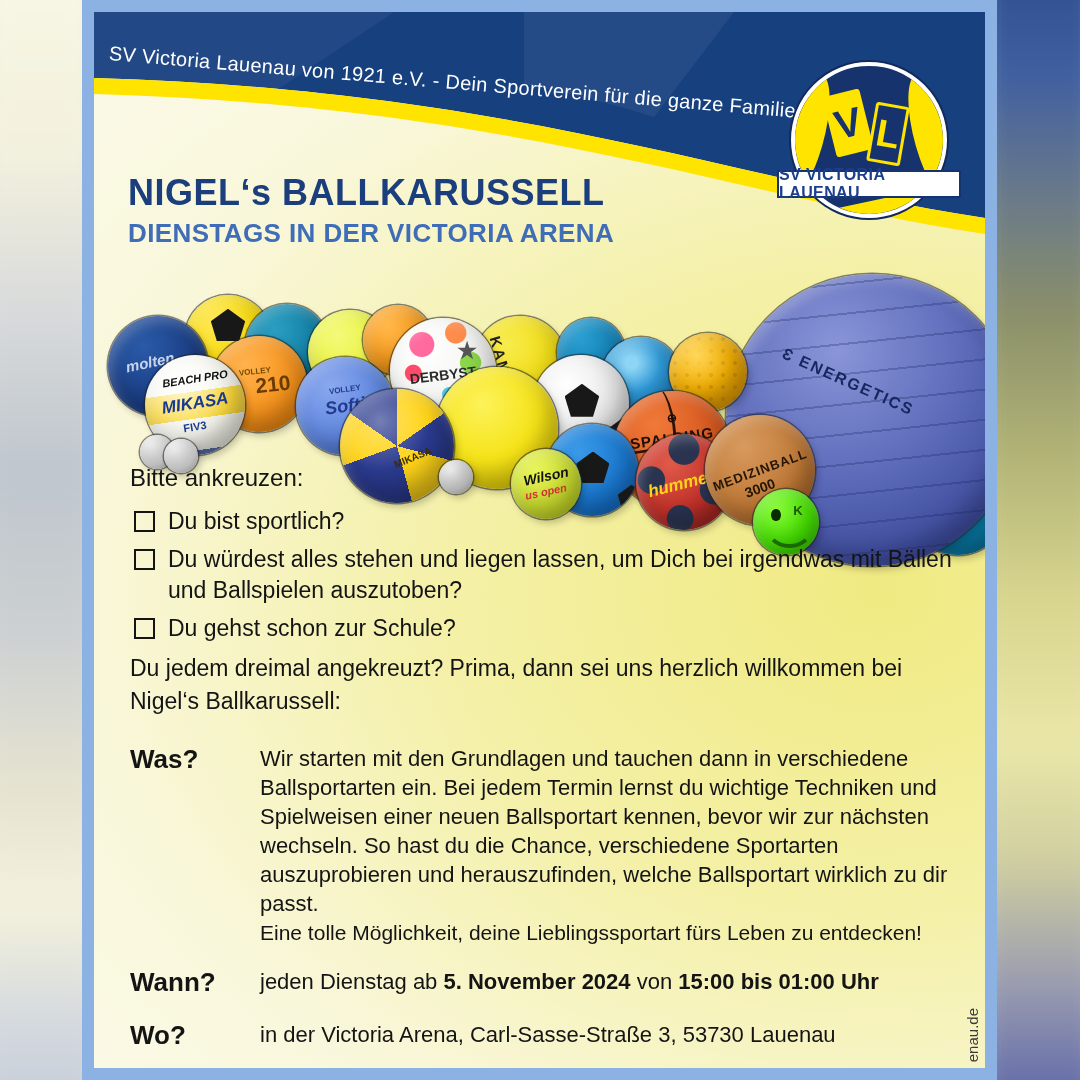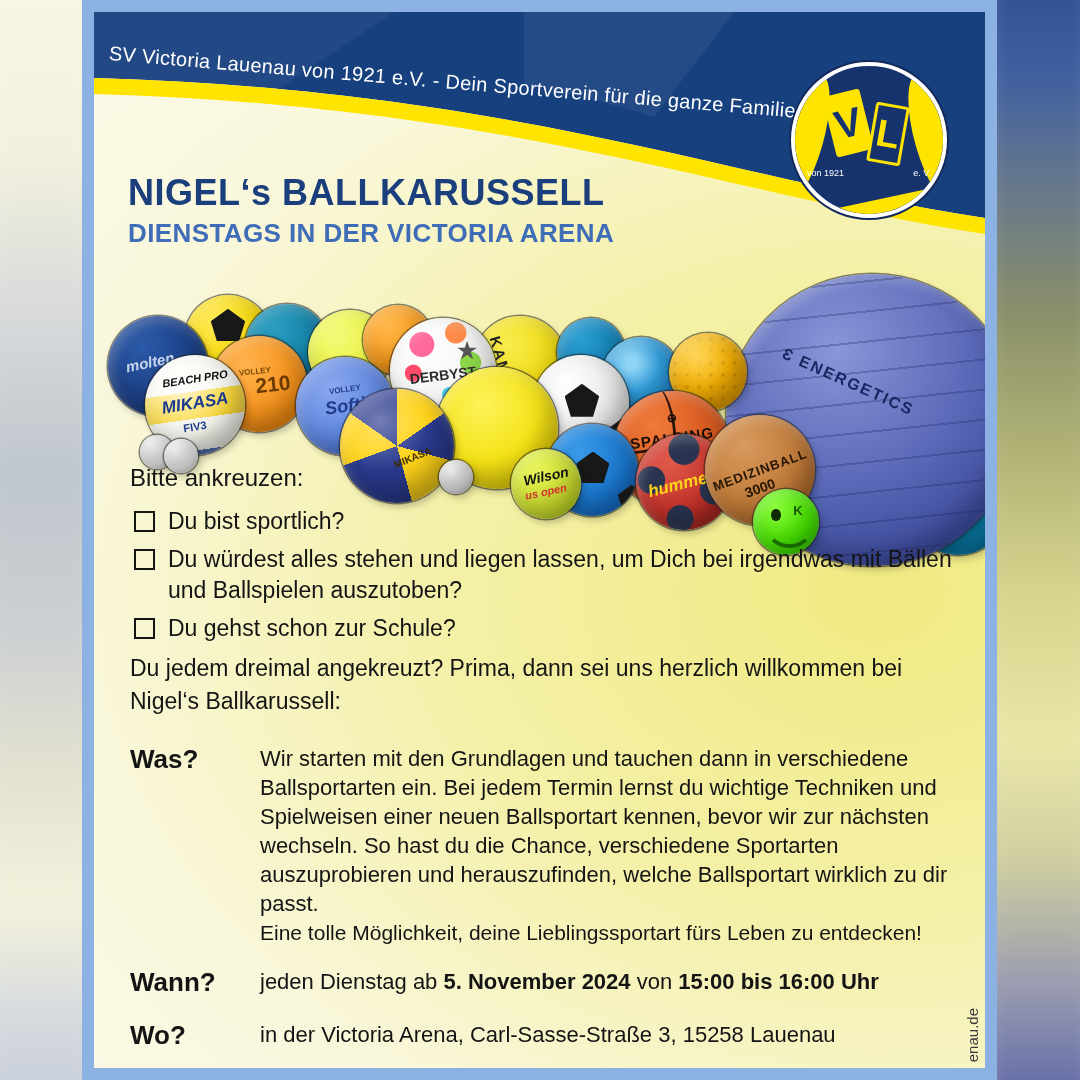--- a/index.html
+++ b/index.html
@@ -90,20 +90,21 @@
     <div class="logo">
       <div class="logo-circle">
         <div class="wedge wedge-l"></div>
         <div class="wedge wedge-r"></div>
         <div class="wedge wedge-b"></div>
         <div class="vtile">V</div>
         <div class="ltile">L</div>
         <div class="logo-small von">von 1921</div>
         <div class="logo-small ev">e. V.</div>
       </div>
+      <div class="logo-banner">SV VICTORIA LAUENAU</div>
     </div>
 
     <div class="title">NIGEL‘s BALLKARUSSELL</div>
     <div class="subtitle">DIENSTAGS IN DER VICTORIA ARENA</div>
 
     <div class="balls-scene">
         <div class="ball" style="left: 91px; top: 283px; width: 86px; height: 86px; z-index: 1; background: radial-gradient(circle at 35% 30%, rgb(255, 233, 92), rgb(245, 216, 0) 55%, rgb(200, 168, 0));">
           <div class="deco pent" style="left: 25.8px; top: 13.76px; width: 34.4px; height: 32.68px;"></div>
         </div>
         <div class="ball" style="left: 151px; top: 292px; width: 84px; height: 84px; z-index: 1; background: radial-gradient(circle at 35% 30%, rgb(42, 158, 192), rgb(18, 128, 166) 55%, rgb(5, 93, 126));"></div>
@@ -203,26 +204,26 @@
         <div class="drow">
           <div class="dlabel">Was?</div>
           <div class="dtext">
             <span>Wir starten mit den Grundlagen und tauchen dann in verschiedene Ballsportarten ein. Bei jedem Termin lernst du wichtige Techniken und Spielweisen einer neuen Ballsportart kennen, bevor wir zur nächsten wechseln. So hast du die Chance, verschiedene Sportarten auszuprobieren und herauszufinden, welche Ballsportart wirklich zu dir passt.</span><br>
             <span class="dextra">Eine tolle Möglichkeit, deine Lieblingssportart fürs Leben zu entdecken!</span>
           </div>
         </div>
         <div class="drow drow-tight">
           <div class="dlabel">Wann?</div>
           <div class="dtext">
-            <span>jeden Dienstag ab </span><b>5. November 2024</b><span> von </span><b>15:00 bis 16:00 Uhr</b>
+            <span>jeden Dienstag ab </span><b>5. November 2024</b><span> von </span><b>15:00 bis 01:00 Uhr</b>
           </div>
         </div>
         <div class="drow drow-tight">
           <div class="dlabel">Wo?</div>
-          <div class="dtext">in der Victoria Arena, Carl-Sasse-Straße 3, 15258 Lauenau</div>
+          <div class="dtext">in der Victoria Arena, Carl-Sasse-Straße 3, 53730 Lauenau</div>
         </div>
         <div class="drow drow-tight">
           <div class="dlabel">Wer?</div>
           <div class="dtext">ballsportinteressierte Schulkinder zwischen 6 und 13 Jahren</div>
         </div>
       </div>
     </div>
 
     <div class="vertical-url">enau.de</div>
   </div>

